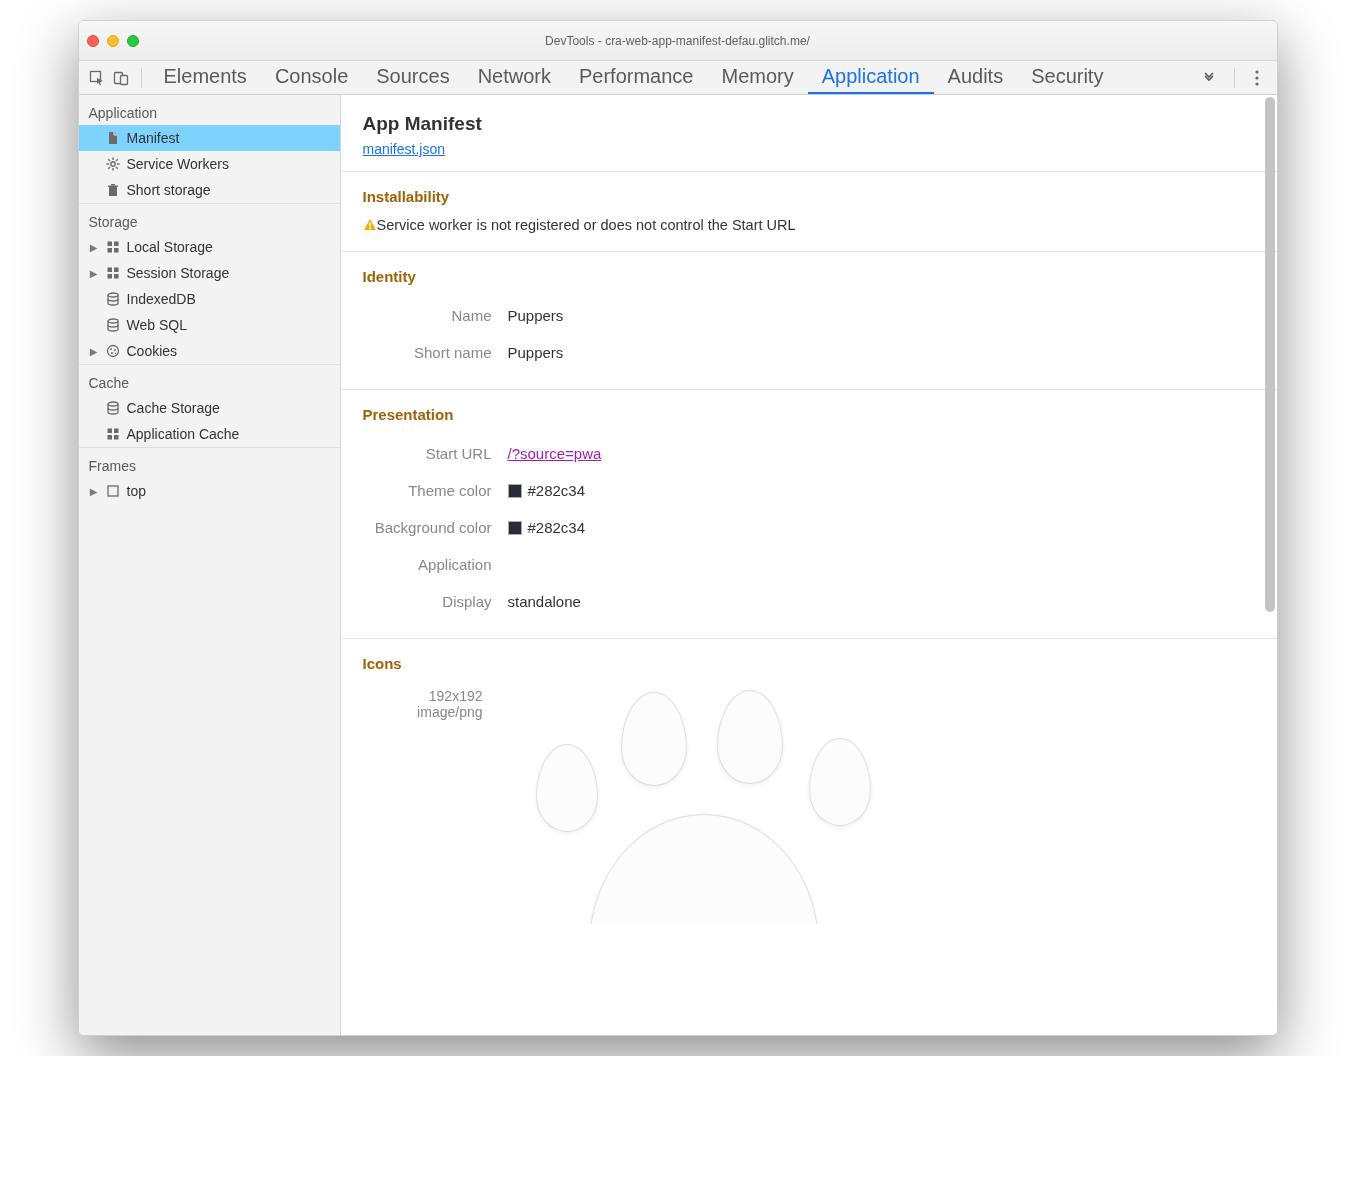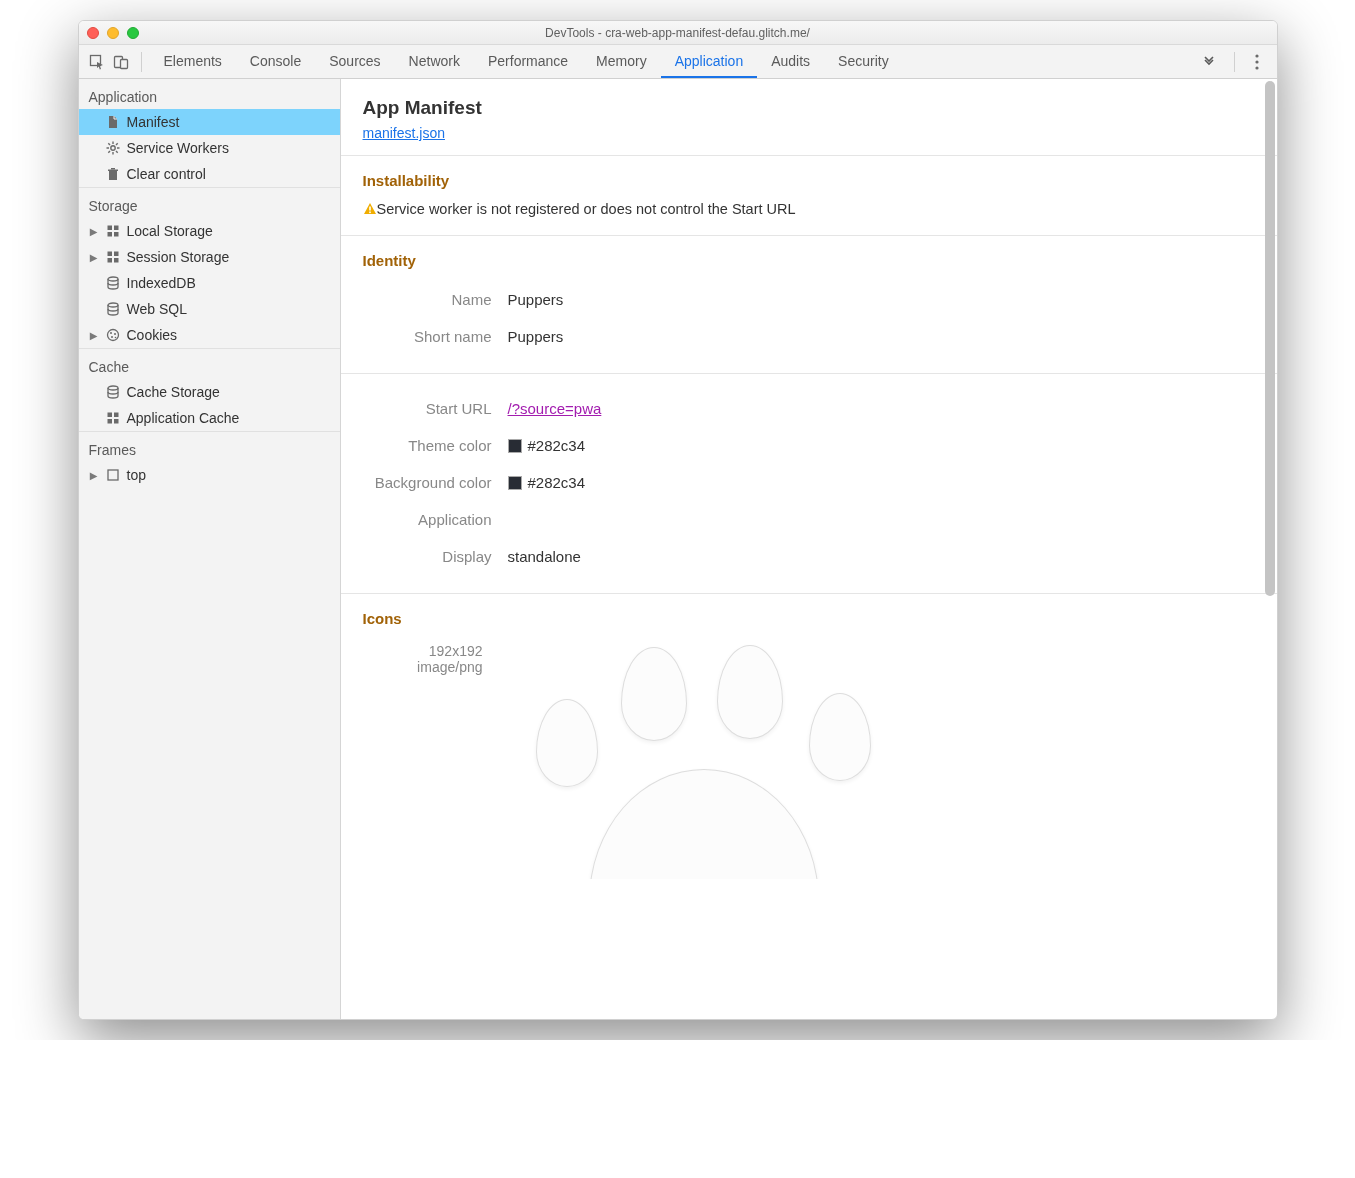--- a/index.html
+++ b/index.html
@@ -12,21 +12,21 @@
   .window {
     width: 1200px;
     margin: 20px auto;
     background: #fff;
     border-radius: 6px;
     box-shadow: 0 20px 60px rgba(0,0,0,0.45);
     overflow: hidden;
     border: 1px solid #d0d0d0;
   }
   .titlebar {
-    height: 24px;
+    height: 40px;
     background: linear-gradient(#f7f7f7, #ececec);
     border-bottom: 1px solid #d9d9d9;
     display: flex;
     align-items: center;
     padding: 0 8px;
     position: relative;
   }
   .traffic-lights { display: flex; gap: 8px; }
   .tl { width: 12px; height: 12px; border-radius: 50%; }
   .tl.red { background: #ff5f57; border:1px solid #e24b41;}
@@ -55,21 +55,21 @@
     font-size:15px;
   }
   .toolbar .sep {
     width:1px; height:20px; background:#d0d0d0; margin:0 8px;
   }
   .tabs { display:flex; align-items:stretch; height:100%; flex:1; }
   .tab {
     padding: 0 14px;
     display:flex; align-items:center;
     color:#5a5a5a;
-    font-size:14px;
+    font-size:20px;
     cursor:pointer;
     border-bottom:2px solid transparent;
   }
   .tab.active {
     color:#1a73e8;
     border-bottom:2px solid #1a73e8;
   }
   .toolbar .more-tabs {
     color:#5a5a5a; padding:0 10px; display:flex; align-items:center;
   }
@@ -310,21 +310,21 @@
         </div>
         <div class="sb-item">
           <span class="arrow"></span>
           <span class="ic">
             <svg width="14" height="14" viewBox="0 0 14 14">
               <rect x="3" y="4" width="8" height="9" fill="#6a6a6a"></rect>
               <rect x="2" y="2.5" width="10" height="1.5" fill="#6a6a6a"></rect>
               <rect x="5" y="1" width="4" height="1.5" fill="#6a6a6a"></rect>
             </svg>
           </span>
-          <span>Clear control</span>
+          <span>Short storage</span>
         </div>
         <div class="sb-group-title">Storage</div>
         <div class="sb-item">
           <span class="arrow">▶</span>
           <span class="ic">
             <svg width="14" height="14" viewBox="0 0 14 14">
               <rect x="1.5" y="1.5" width="4.5" height="4.5" fill="#6a6a6a"></rect>
               <rect x="8" y="1.5" width="4.5" height="4.5" fill="#6a6a6a"></rect>
               <rect x="1.5" y="8" width="4.5" height="4.5" fill="#6a6a6a"></rect>
               <rect x="8" y="8" width="4.5" height="4.5" fill="#6a6a6a"></rect>
@@ -446,20 +446,21 @@
             <div class="k">Name</div>
             <div class="v">Puppers</div>
           </div>
           <div class="kv">
             <div class="k">Short name</div>
             <div class="v">Puppers</div>
           </div>
         </div>
 
         <div class="section">
+          <h2>Presentation</h2>
           <div class="kv">
             <div class="k">Start URL</div>
             <div class="v">
                 <a href="#">/?source=pwa</a>
               </div>
           </div>
           <div class="kv">
             <div class="k">Theme color</div>
             <div class="v">
               <span class="color-swatch" style="background:#282c34"></span>

